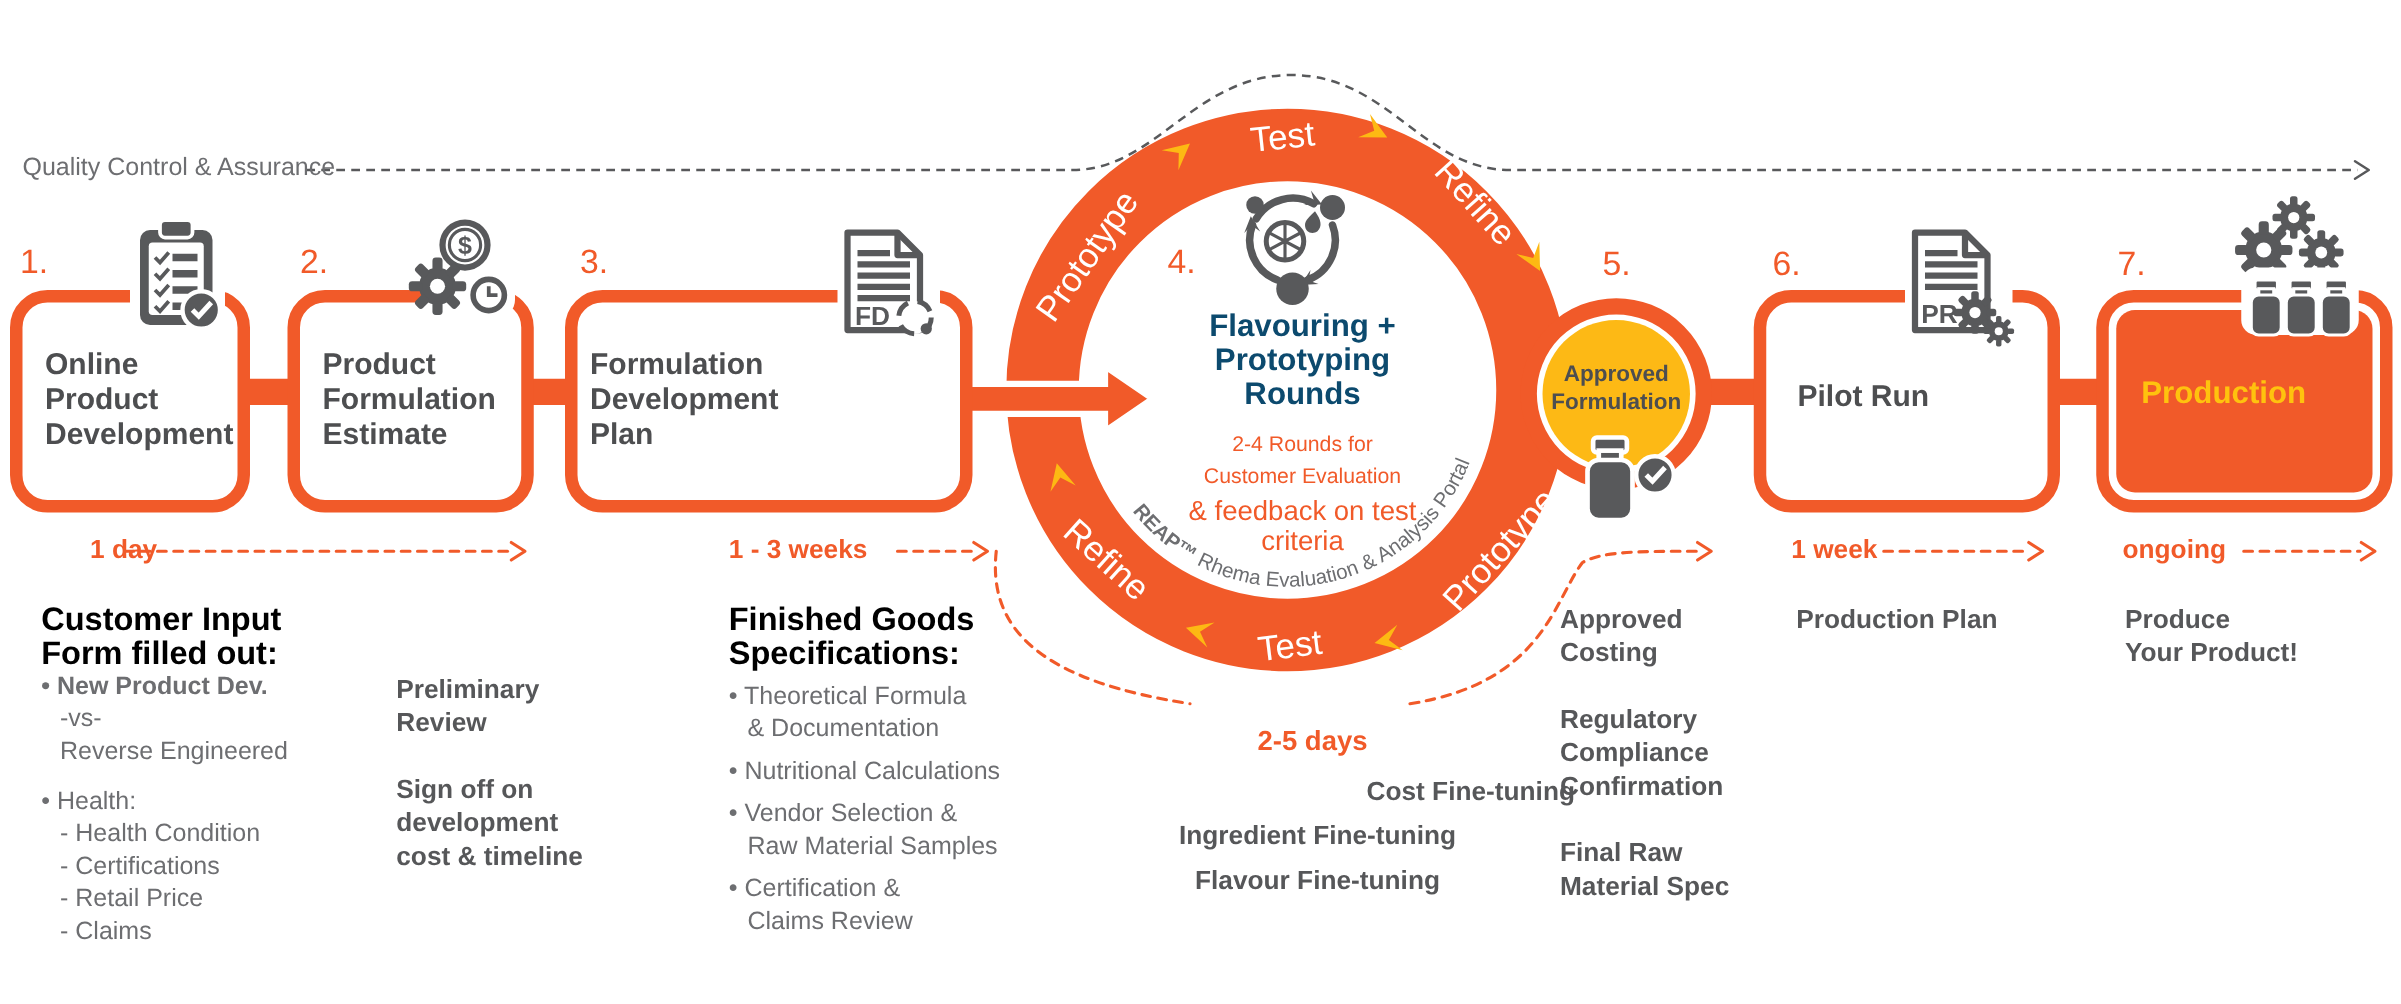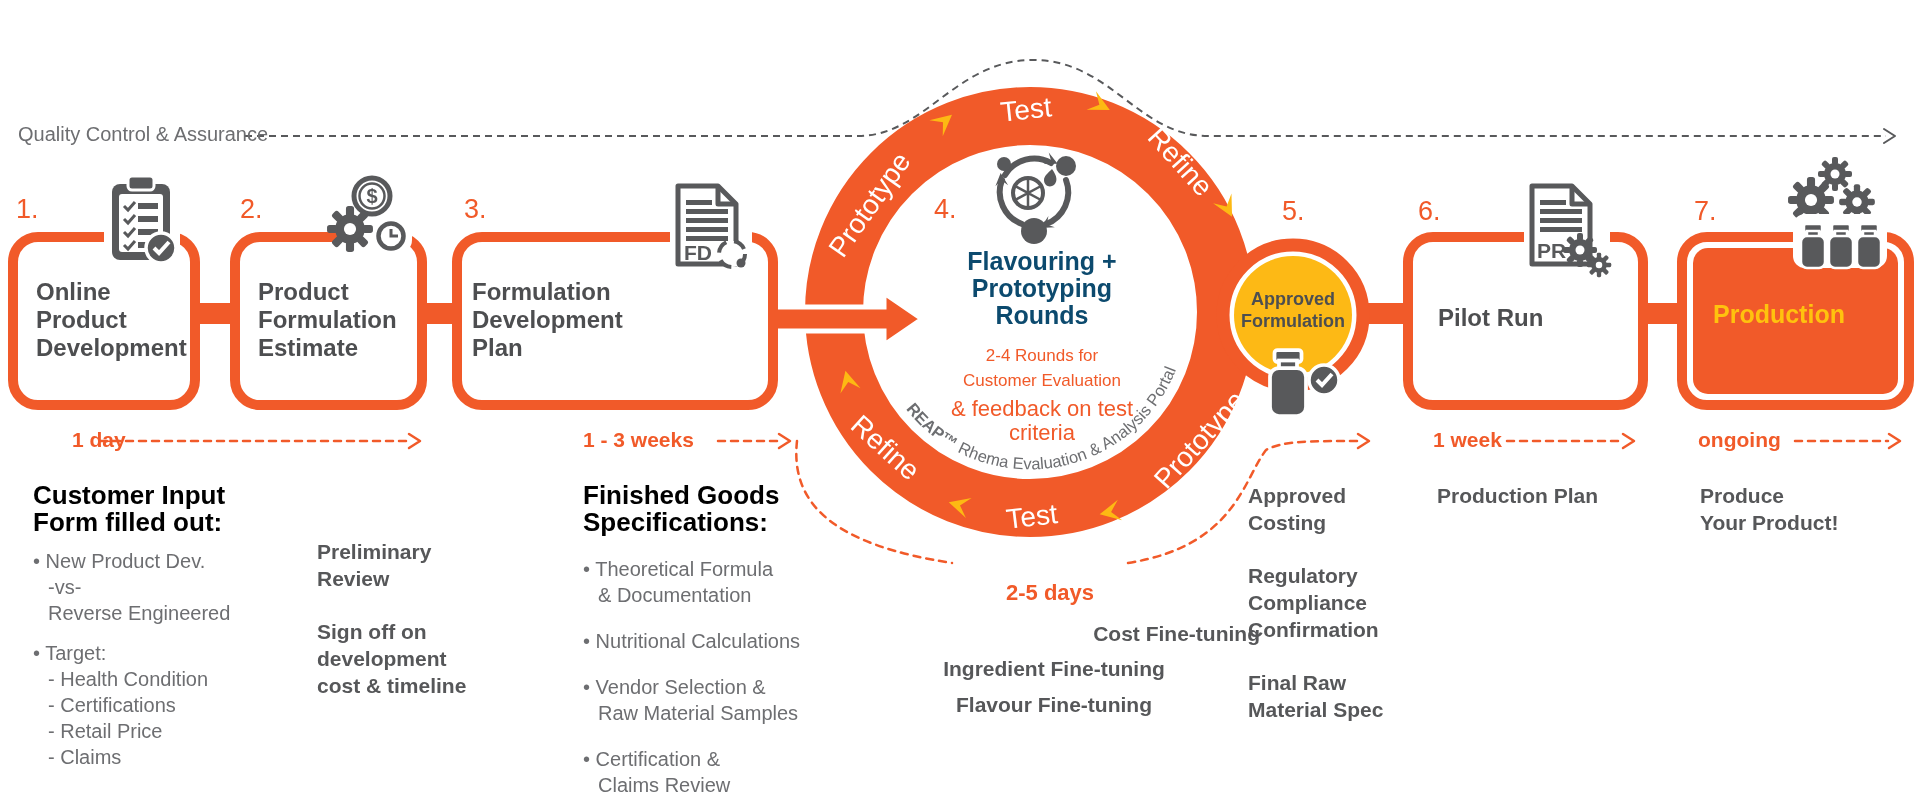--- a/index.html
+++ b/index.html
@@ -10,21 +10,21 @@
   .box{position:absolute;top:232px;height:178px;border:10px solid #f15a29;border-radius:30px;
        background:#fff;box-sizing:border-box;z-index:2;}
   .bt{font-size:24px;font-weight:bold;color:#4d4e50;line-height:28px;white-space:nowrap;}
   .pad{padding:36px 4px 0 18px;}
   .tl{position:absolute;top:428px;font-size:21px;font-weight:bold;color:#f15a29;white-space:nowrap;z-index:2;}
   .det{position:absolute;white-space:nowrap;z-index:2;}
   .dh{font-size:26px;font-weight:bold;color:#000000;line-height:27px;}
   .db{font-size:21px;font-weight:bold;color:#565759;line-height:27px;}
   .dr{font-size:20px;color:#6d6e71;line-height:26px;}
   .ind{padding-left:15px;}
-  .mt8{margin-top:20px;}.mt12{margin-top:12px;}.mt14{margin-top:14px;}.mt26{margin-top:26px;}
+  .mt8{margin-top:8px;}.mt12{font-weight:bold;}.mt14{margin-top:14px;}.mt26{margin-top:26px;}
   .ct{font-size:25px;font-weight:bold;color:#0c4a6e;line-height:27px;}
   .ch{font-size:17px;font-weight:normal;color:#f15a29;line-height:25px;}
   .cn{font-size:22px;color:#f15a29;line-height:24px;}.z3{z-index:3;}
 </style>
 </head>
 <body>
 
 <div class="canvas">
 
   <svg class="lyr" width="1921" height="803" viewBox="0 0 1921 803">
@@ -168,21 +168,21 @@
     <div style="font-size:18px;font-weight:bold;color:#4d4e50;line-height:22px;">Approved</div>
     <div style="font-size:18px;font-weight:bold;color:#4d4e50;line-height:22px;">Formulation</div>
   </div>
 
   <div class="det" style="left:33px;top:482px;">
     <div class="dh">Customer Input</div>
     <div class="dh">Form filled out:</div>
     <div class="dr mt12">• New Product Dev.</div>
     <div class="dr ind">-vs-</div>
     <div class="dr ind">Reverse Engineered</div>
-    <div class="dr mt14">• Target:</div>
+    <div class="dr mt14">• Health:</div>
     <div class="dr ind">- Health Condition</div>
     <div class="dr ind">- Certifications</div>
     <div class="dr ind">- Retail Price</div>
     <div class="dr ind">- Claims</div>
   </div>
 
   <div class="det" style="left:317px;top:510px;margin-top:28px;">
     <div class="db">Preliminary</div>
     <div class="db">Review</div>
     <div class="db mt26">Sign off on</div>

